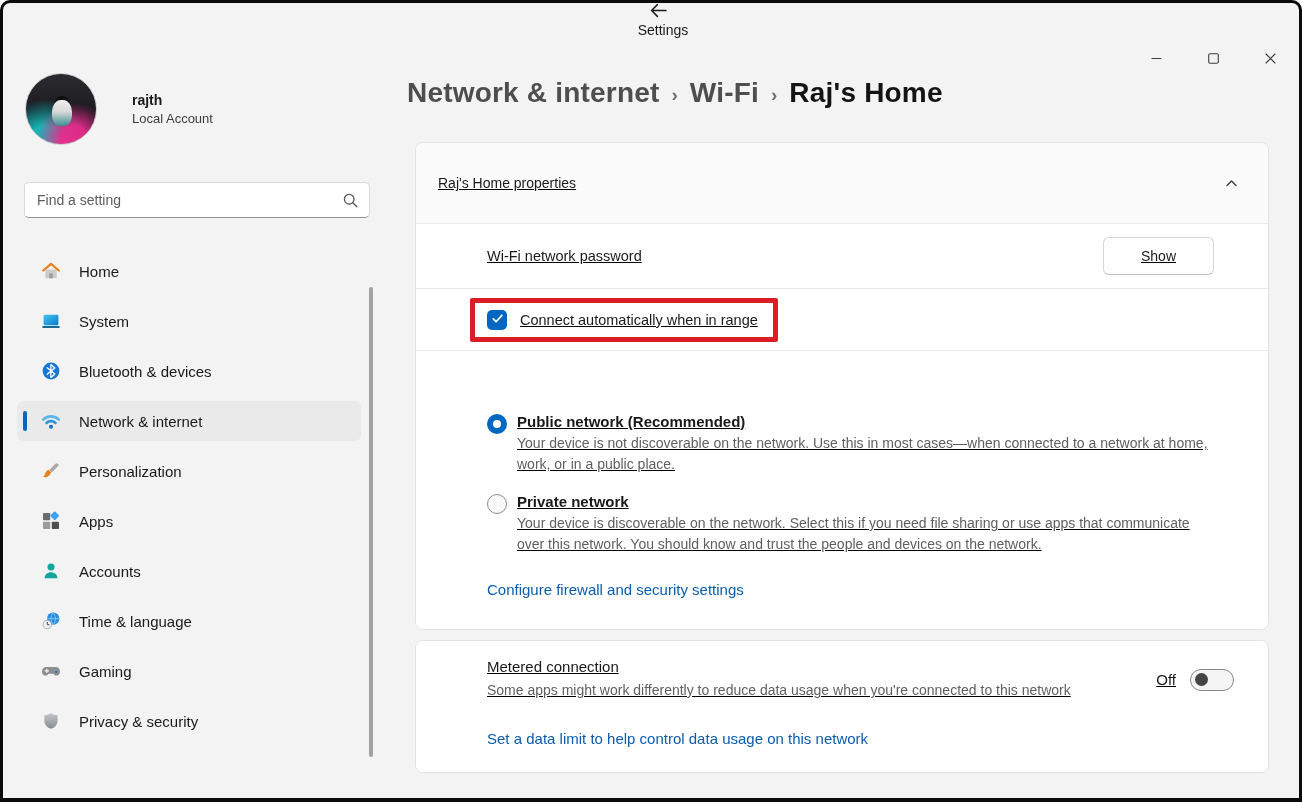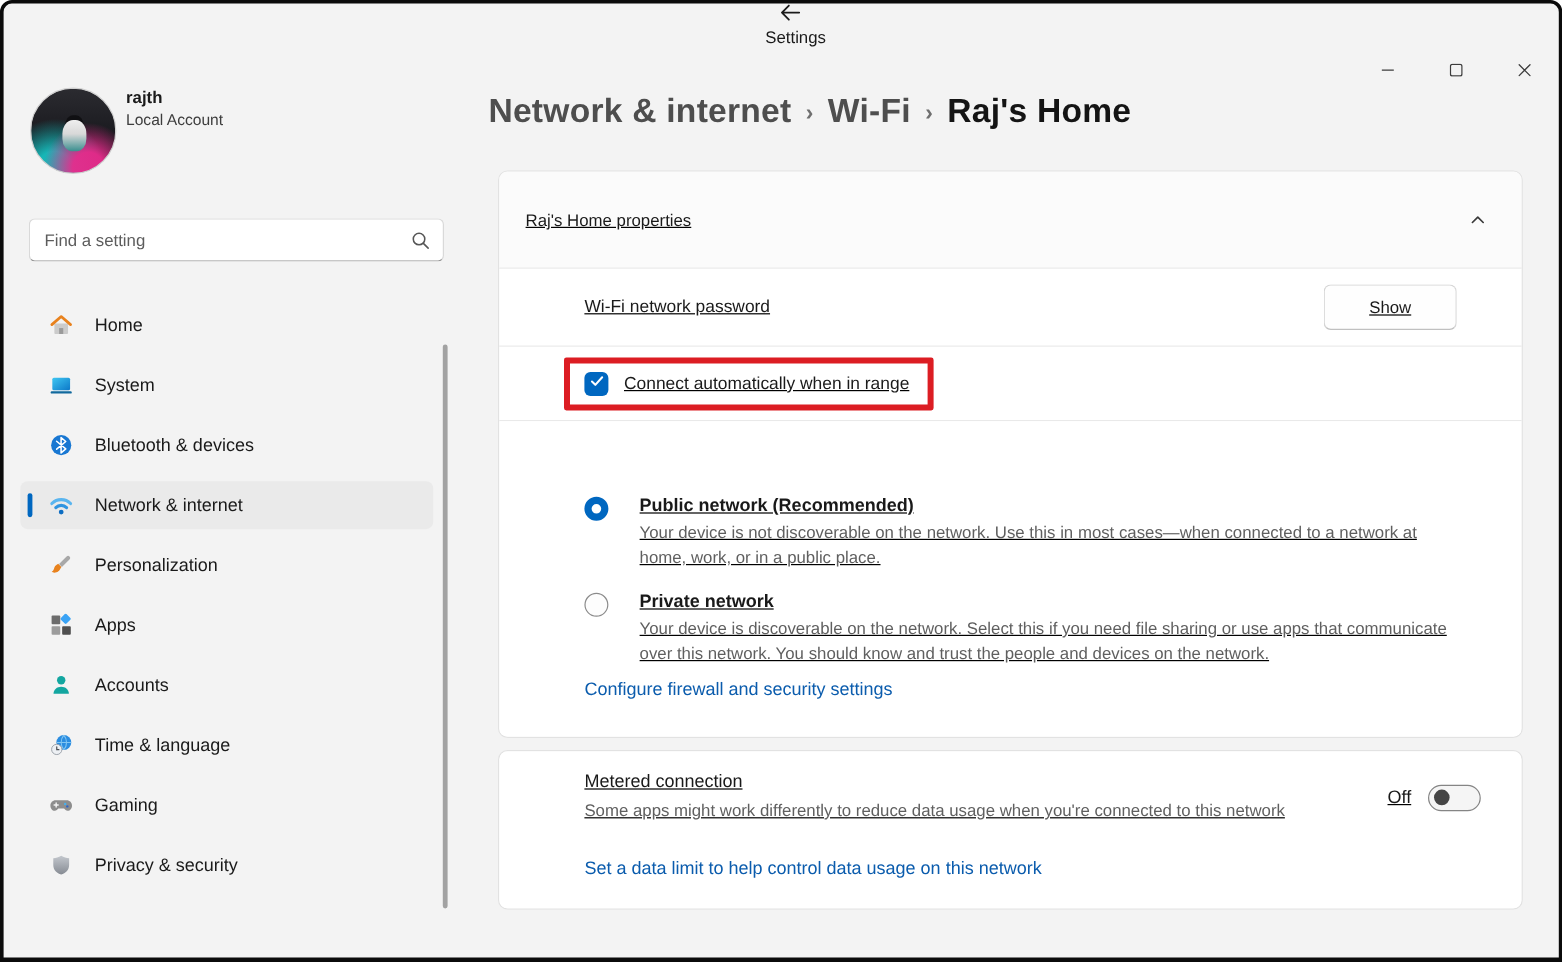--- a/index.html
+++ b/index.html
@@ -18,21 +18,21 @@
   .titlebar{height:48px;display:flex;align-items:center;flex-shrink:0;flex-direction:column;}
   .back-btn{width:34px;height:32px;margin-left:14px;display:flex;align-items:center;justify-content:center;border-radius:5px;cursor:pointer;}
   .tb-title{margin-left:24px;font-size:14px;color:var(--text);}
   .tb-controls{margin-left:auto;display:flex;align-self:flex-start;height:42px;}
   .tb-btn{width:57px;height:42px;display:flex;align-items:center;justify-content:center;cursor:pointer;}
   
   .app-body{flex:1;display:flex;min-height:0;}
   .sidebar{width:380px;flex-shrink:0;position:relative;padding-top:22px;}
   .main{flex:1;padding:26px 36px 0 24px;min-width:0;}
   
-  .user-row{display:flex;align-items:flex-start;gap:8px;margin-left:22px;}
+  .user-row{display:flex;align-items:center;gap:35px;margin-left:22px;}
   .avatar{width:72px;height:72px;border-radius:50%;flex-shrink:0;position:relative;overflow:hidden;
     background:
       radial-gradient(circle at 68% 94%, rgba(233,42,140,.95) 0 16%, rgba(233,42,140,0) 46%),
       radial-gradient(circle at 28% 96%, rgba(22,198,198,.9) 0 18%, rgba(22,198,198,0) 50%),
       linear-gradient(180deg,#2b2b30 0%,#1a1a1f 55%,#202026 100%);
     border:1px solid #cfcfcf;}
   .avatar::after{content:"";position:absolute;left:26px;top:26px;width:20px;height:26px;border-radius:45% 45% 40% 40%;
     background:linear-gradient(180deg,#efefef 0%,#d8d8d8 45%,#3a8f8f 100%);box-shadow:0 -6px 0 -2px #101013;}
   .user-name{font-size:14px;font-weight:700;color:var(--text);}
   .user-type{font-size:13px;color:#3d3d3d;margin-top:3px;}
@@ -64,30 +64,30 @@
   .row-password{height:64px;background:var(--rowbg);display:flex;align-items:center;padding:0 22px 0 71px;}
   .row-label{font-size:14.5px;color:var(--text);}
   .show-btn{margin-left:auto;margin-right:32px;width:111px;height:38px;border-radius:6px;border:1px solid #d5d5d5;
     border-bottom-color:#c0c0c0;background:#fefefe;font-size:14px;color:var(--text);cursor:pointer;}
   .row-checkbox{height:61px;background:var(--rowbg);display:flex;align-items:center;padding-left:54px;}
   .red-annotation{display:inline-flex;align-items:center;gap:13px;border:5px solid var(--red);border-radius:2px;padding:7px 15px 7px 12px;}
   .checkbox{width:20px;height:20px;border-radius:5px;background:var(--accent);display:flex;align-items:center;justify-content:center;cursor:pointer;flex-shrink:0;}
   .cb-label{font-size:14.5px;color:var(--text);}
   .profile-section{background:var(--rowbg);padding:24px 56px 30px 71px;}
   .section-label{font-size:14.5px;color:var(--text);}
-  .radio-option{display:flex;gap:26px;margin-top:0;}
+  .radio-option{display:flex;gap:10px;margin-top:0;}
   .opt-public{margin-top:38px;}
   .opt-private{margin-top:18px;}
   .radio{width:20px;height:20px;border-radius:50%;flex-shrink:0;margin-top:1px;cursor:pointer;}
   .radio.on{background:#fff;border:6px solid var(--accent);}
   .radio.off{background:#fdfdfd;border:1px solid #8b8b8b;}
   .opt-title{font-size:15px;font-weight:700;color:#191919;}
   .opt-desc{font-size:14px;color:var(--text2);line-height:1.5;max-width:700px;margin-top:3px;}
   .link{display:inline-block;color:var(--link);font-size:15px;cursor:pointer;}
-  .fw-link{margin-top:11px;}
+  .fw-link{margin-top:26px;}
   .row-metered{display:flex;align-items:center;background:var(--rowbg);padding:17px 34px 13px 71px;}
   .metered-title{font-size:15px;color:#191919;}
   .metered-desc{font-size:14px;color:var(--text2);line-height:1.5;max-width:598px;margin-top:5px;}
   .toggle-group{margin-left:auto;display:flex;align-items:center;gap:14px;}
   .toggle-label{font-size:15px;color:var(--text);}
   .toggle{position:relative;width:44px;height:22px;border-radius:11px;border:1px solid #858585;background:#f5f5f5;cursor:pointer;flex-shrink:0;}
   .toggle .knob{position:absolute;left:4px;top:3.5px;width:13px;height:13px;border-radius:50%;background:#454545;}
   .row-datalimit{background:var(--rowbg);padding:16px 56px 24px 71px;}
 </style>
 </head>

